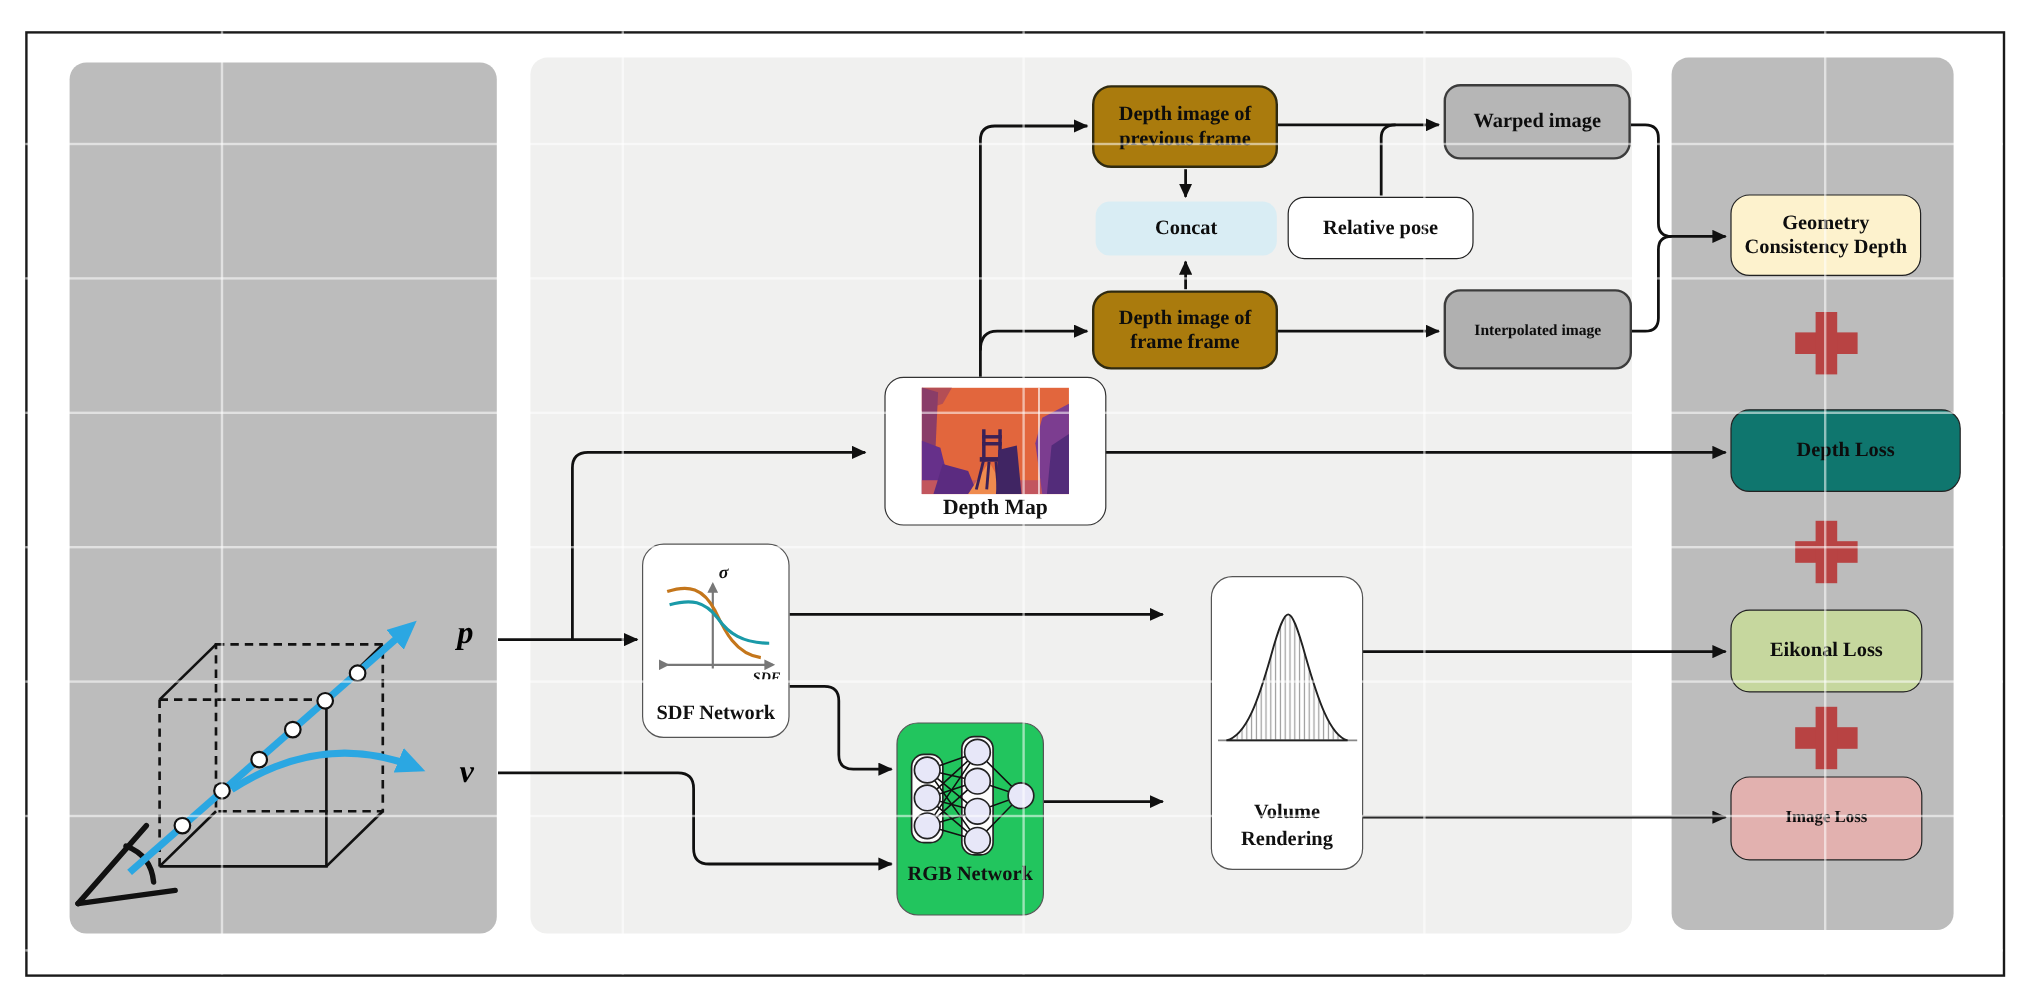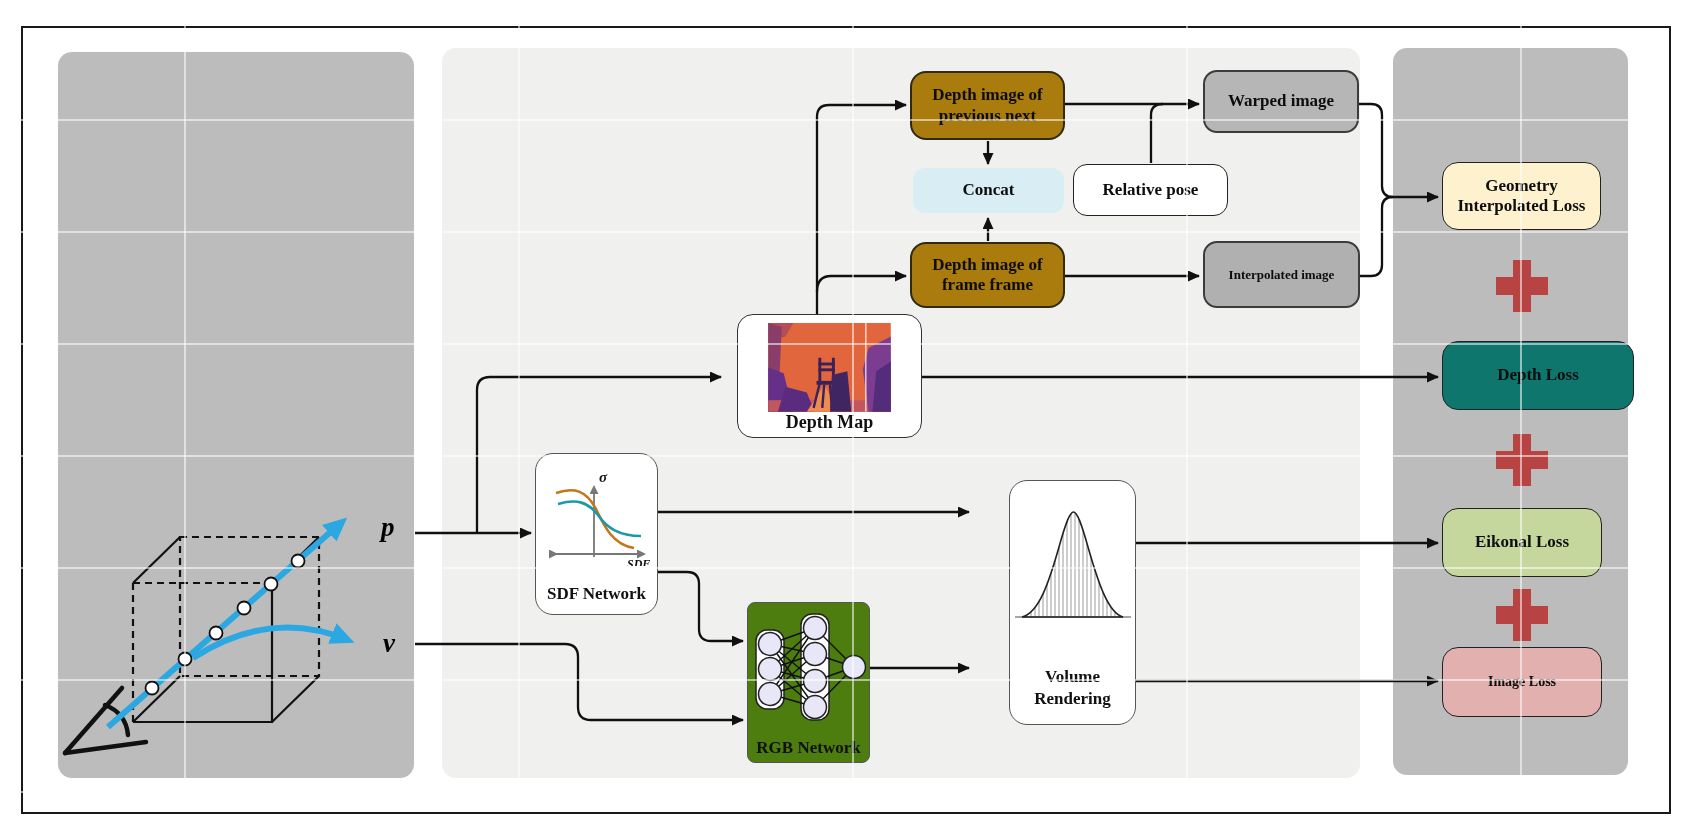--- a/index.html
+++ b/index.html
@@ -97,21 +97,21 @@
       <path d="M870,668 H969" marker-end="url(#arr)"></path>
       <path d="M1100,543 H1438" marker-end="url(#arr)"></path>
       <path d="M1100,681 H1438" marker-end="url(#arr)"></path>
     </g>
   </svg>
 
   <div class="ptag" style="left:381px;top:512px;">p</div>
   <div class="ptag" style="left:383px;top:628px;">v</div>
 
   <div class="node" style="left: 910px; top: 71px; width: 155px; height: 69px; border: 2px solid rgb(47, 42, 16); border-radius: 16px; font-size: 17px; background: rgb(170, 123, 13);">
-    <div class="lbl">Depth image of previous next</div>
+    <div class="lbl">Depth image of previous frame</div>
   </div>
 
   <div class="node" style="left: 913px; top: 168px; width: 151px; height: 45px; border-radius: 12px; font-size: 17px; background: rgb(217, 237, 244);">
     <div class="lbl">Concat</div>
   </div>
 
   <div class="node" style="left: 1073px; top: 164px; width: 155px; height: 52px; border: 1.5px solid rgb(34, 34, 34); border-radius: 14px; font-size: 17px; background: rgb(255, 255, 255);">
     <div class="lbl">Relative pose</div>
   </div>
 
@@ -162,21 +162,21 @@
       <path d="M549,558 H637" stroke="#777" stroke-width="1.8" marker-start="url(#garr)" marker-end="url(#garr)"></path>
       <path d="M587,561 V491" stroke="#777" stroke-width="1.8" marker-end="url(#garr)"></path>
       <path d="M549,497 C567,491 579,494 589,513 C597,530 606,549 627,552" fill="none" stroke-width="2.6" style="stroke: rgb(196, 118, 27);"></path>
       <path d="M551,508 C569,503 580,505 591,519 C600,532 612,540 634,540" fill="none" stroke-width="2.6" style="stroke: rgb(26, 154, 168);"></path>
       <text x="592" y="486" font-size="15" font-weight="bold" font-style="italic" fill="#111">σ</text>
       <text x="620" y="572" font-size="12" font-weight="bold" font-style="italic" fill="#111">SDF</text>
     </svg>
     <div class="caption" style="font-size:17px;">SDF Network</div>
   </div>
 
-  <div class="node" style="left:747px;top:602px;width:123px;height:161px;background:#4d7c0f;border:1.5px solid #555;border-radius:8px;justify-content:space-between;padding:8px 0 4px 0;">
+  <div class="node" style="left:747px;top:602px;width:123px;height:161px;background:#22c55e;border:1.5px solid #555;border-radius:18px;justify-content:space-between;padding:8px 0 24px 0;">
     <svg width="115" height="115" viewBox="748 610 115 115">
       <rect x="753" y="629" width="28" height="79" rx="11" fill="#fdfdfd" stroke="#222" stroke-width="1.5"></rect>
       <rect x="798" y="613" width="28" height="106" rx="11" fill="#fdfdfd" stroke="#222" stroke-width="1.5"></rect>
       <g stroke="#111" stroke-width="1.4">
         <path d="M767,643 L812,627 M767,643 L812,653 M767,643 L812,680 M767,643 L812,706"></path>
         <path d="M767,668 L812,627 M767,668 L812,653 M767,668 L812,680 M767,668 L812,706"></path>
         <path d="M767,693 L812,627 M767,693 L812,653 M767,693 L812,680 M767,693 L812,706"></path>
         <path d="M812,627 L851,666 M812,653 L851,666 M812,680 L851,666 M812,706 L851,666"></path>
       </g>
       <g fill="#e7e7f8" stroke="#222" stroke-width="1.5">
@@ -200,21 +200,21 @@
       <defs>
         <pattern id="hatch2" width="4" height="6" patternUnits="userSpaceOnUse">
           <path d="M2,0 V6" stroke="#9a9a9a" stroke-width="1"></path>
         </pattern>
       </defs>
     </svg>
     <div class="caption" style="font-size:17px;width:100px;line-height:1.3;">Volume Rendering</div>
   </div>
 
   <div class="node" style="left: 1442px; top: 162px; width: 159px; height: 68px; border: 1.5px solid rgb(34, 34, 34); border-radius: 16px; font-size: 17px; background: rgb(253, 242, 205);">
-    <div class="lbl">Geometry Interpolated Loss</div>
+    <div class="lbl">Geometry Consistency Depth</div>
   </div>
 
   <div class="plus" style="left:1496px;top:260px;">
     <div class="h" style="background: rgb(184, 67, 67);"></div>
     <div class="v" style="background: rgb(184, 67, 67);"></div>
   </div>
 
   <div class="node" style="left: 1442px; top: 341px; width: 192px; height: 69px; border: 1.5px solid rgb(34, 34, 34); border-radius: 16px; font-size: 17px; background: #0f766e;">
     <div class="lbl">Depth Loss</div>
   </div>

